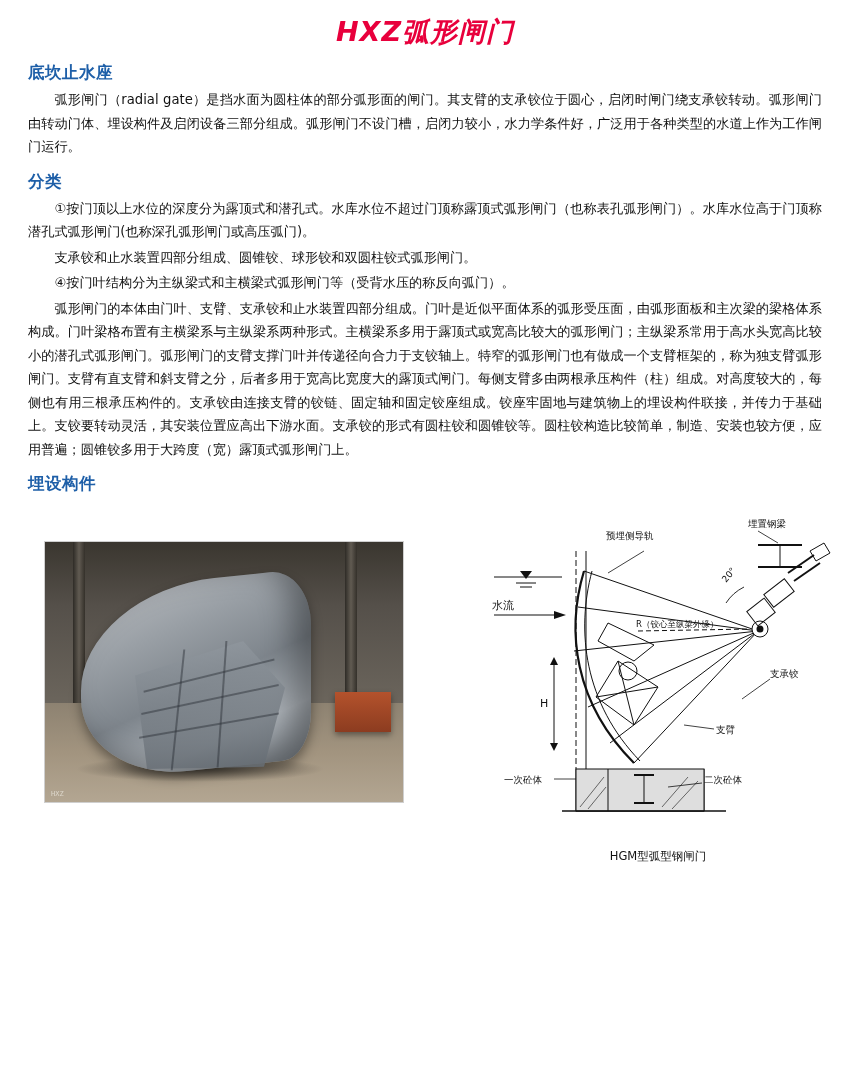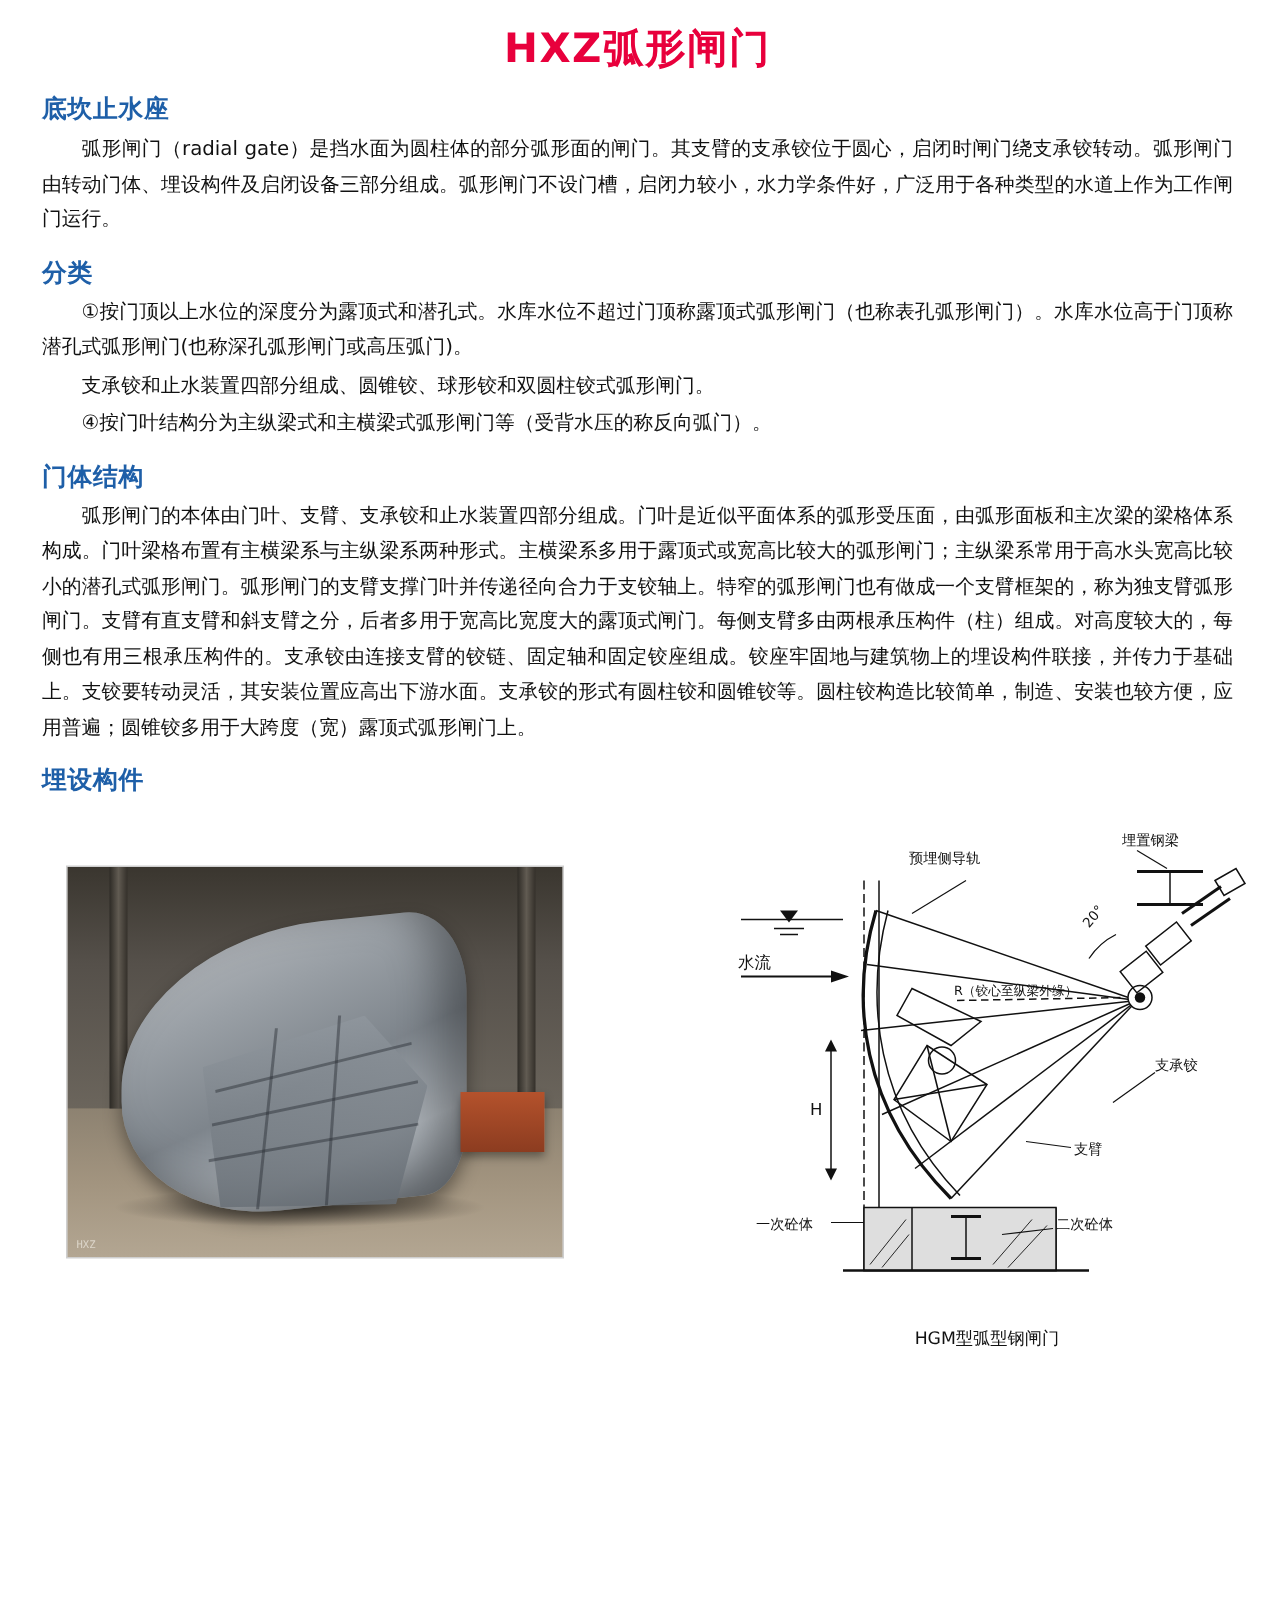--- a/index.html
+++ b/index.html
@@ -23,20 +23,21 @@
     padding: 0 28px;
   }
   .title {
     text-align: center;
     color: #e8003c;
     font-size: 27px;
     font-weight: bold;
     letter-spacing: 1px;
     margin: 14px 0 6px 0;
     font-family: "DejaVu Sans", "Liberation Sans", sans-serif;
+    font-style: italic;
   }
   .section-head {
     color: #1e5fa8;
     font-size: 16.5px;
     font-weight: bold;
     margin: 12px 0 4px 0;
     letter-spacing: 0.5px;
   }
   .para {
     font-size: 13.2px;
@@ -56,20 +57,21 @@
   }
   .photo {
     position: absolute;
     left: 16px;
     top: 30px;
     width: 330px;
     height: 260px;
     border: 1px solid #cfcfcf;
     background: linear-gradient(180deg, #4b4438 0%, #6d6257 35%, #7a6f61 60%, #8a7f6f 100%);
     overflow: hidden;
+    padding-left: 28px;
   }
   
   .photo .wall {
     position: absolute; left:0; top:0; width:100%; height:62%;
     background: linear-gradient(180deg,#3a362f 0%, #55504a 40%, #6b655c 100%);
   }
   .photo .floor {
     position: absolute; left:0; top:62%; width:100%; height:38%;
     background: linear-gradient(180deg,#8d8271 0%, #a2947f 50%, #b3a692 100%);
   }
@@ -137,21 +139,20 @@
   <h1 class="title">HXZ弧形闸门</h1>
 
   <h2 class="section-head">底坎止水座</h2>
   <p class="para indent">弧形闸门（radial gate）是挡水面为圆柱体的部分弧形面的闸门。其支臂的支承铰位于圆心，启闭时闸门绕支承铰转动。弧形闸门由转动门体、埋设构件及启闭设备三部分组成。弧形闸门不设门槽，启闭力较小，水力学条件好，广泛用于各种类型的水道上作为工作闸门运行。</p>
 
   <h2 class="section-head">分类</h2>
   <p class="para indent">①按门顶以上水位的深度分为露顶式和潜孔式。水库水位不超过门顶称露顶式弧形闸门（也称表孔弧形闸门）。水库水位高于门顶称潜孔式弧形闸门(也称深孔弧形闸门或高压弧门)。</p>
   <p class="para indent">支承铰和止水装置四部分组成、圆锥铰、球形铰和双圆柱铰式弧形闸门。</p>
   <p class="para indent">④按门叶结构分为主纵梁式和主横梁式弧形闸门等（受背水压的称反向弧门）。</p>
 
-  <h2 class="section-head">门体结构</h2>
   <p class="para indent">弧形闸门的本体由门叶、支臂、支承铰和止水装置四部分组成。门叶是近似平面体系的弧形受压面，由弧形面板和主次梁的梁格体系构成。门叶梁格布置有主横梁系与主纵梁系两种形式。主横梁系多用于露顶式或宽高比较大的弧形闸门；主纵梁系常用于高水头宽高比较小的潜孔式弧形闸门。弧形闸门的支臂支撑门叶并传递径向合力于支铰轴上。特窄的弧形闸门也有做成一个支臂框架的，称为独支臂弧形闸门。支臂有直支臂和斜支臂之分，后者多用于宽高比宽度大的露顶式闸门。每侧支臂多由两根承压构件（柱）组成。对高度较大的，每侧也有用三根承压构件的。支承铰由连接支臂的铰链、固定轴和固定铰座组成。铰座牢固地与建筑物上的埋设构件联接，并传力于基础上。支铰要转动灵活，其安装位置应高出下游水面。支承铰的形式有圆柱铰和圆锥铰等。圆柱铰构造比较简单，制造、安装也较方便，应用普遍；圆锥铰多用于大跨度（宽）露顶式弧形闸门上。</p>
 
   <h2 class="section-head">埋设构件</h2>
 
   <div class="figures">
 
     <div class="photo">
       <div class="wall"></div>
       <div class="floor"></div>
       <div class="beamv1"></div>

